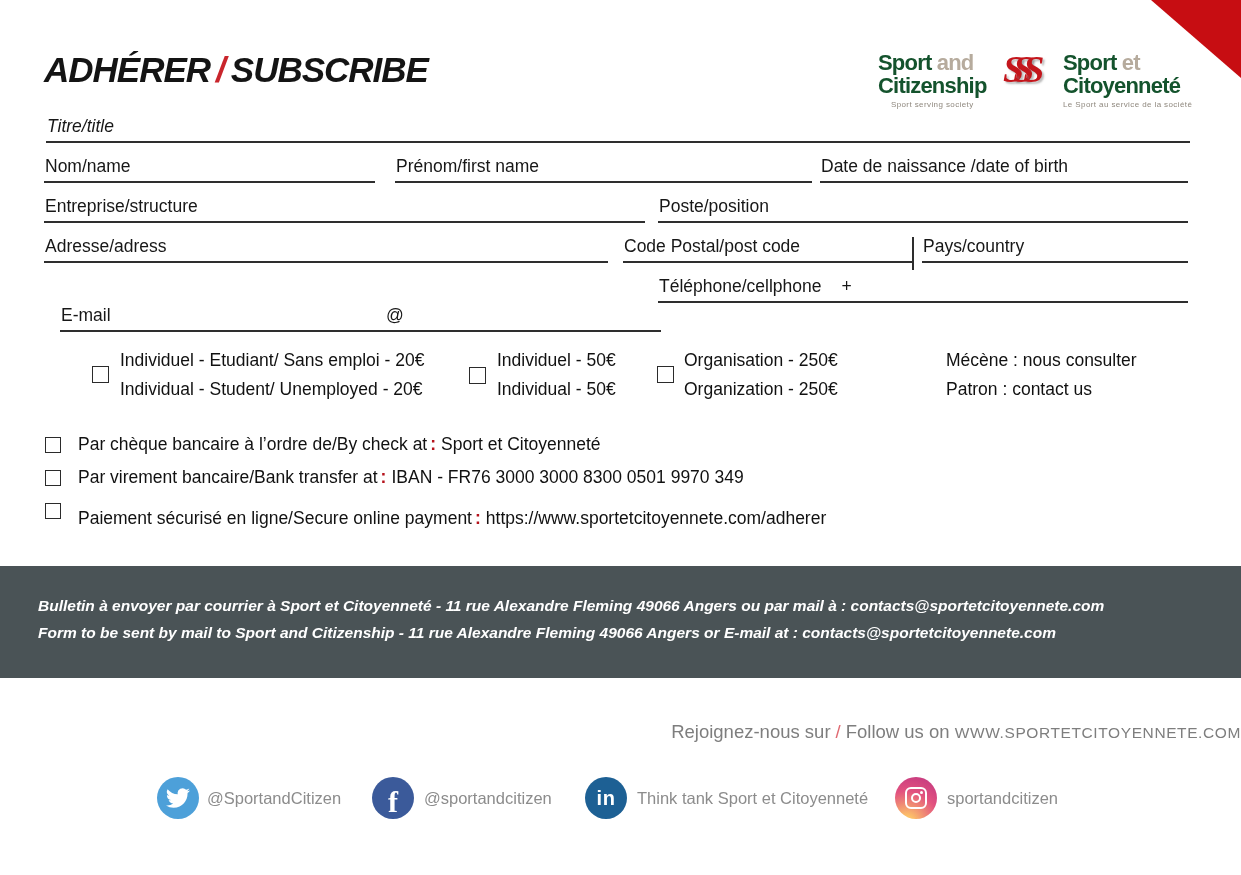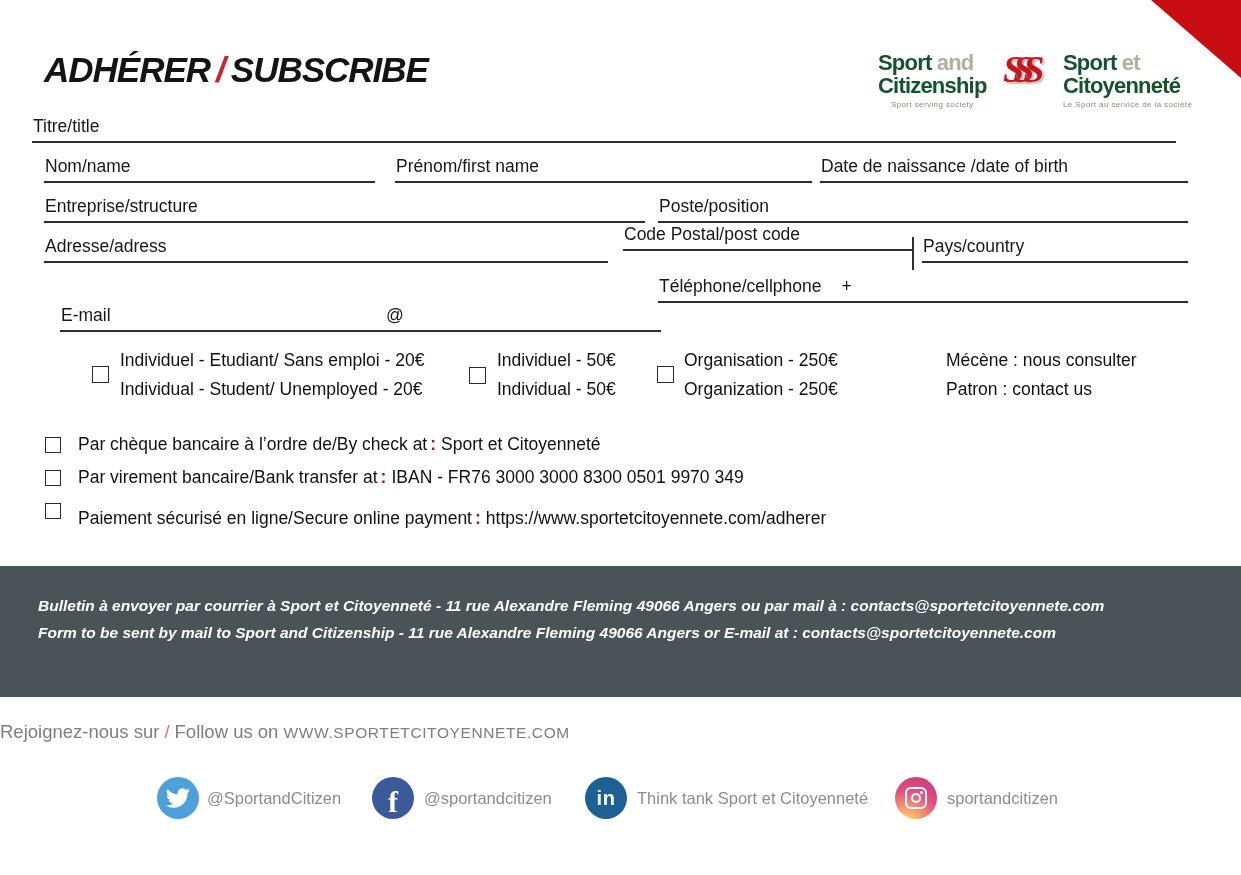--- a/index.html
+++ b/index.html
@@ -49,25 +49,25 @@
   .plus { margin-left: 20px; }
   .vdiv { position: absolute; left: 912px; top: 237px; width: 2px; height: 33px; background: #2e2e2e; }
   
   .cb { position: absolute; width: 17px; height: 17px; border: 1.7px solid #2b2b2b; background: #fff; }
   
   .opt { position: absolute; top: 346px; font-size: 17.5px; line-height: 28.5px; white-space: nowrap; color:#111; }
   
   .pay-txt { position: absolute; left: 78px; font-size: 17.5px; white-space: nowrap; color:#111; }
   .pay-txt .sep { color: #b5121b; font-weight: bold; margin: 0 5px 0 3px; }
   
-  .banner { position: absolute; left: 0; top: 566px; width: 1241px; height: 131px; background: #4a5356; }
+  .banner { position: absolute; left: 0; top: 566px; width: 1241px; height: 112px; background: #4a5356; }
   .banner-inner { padding: 26px 0 0 38px; }
   .banner-inner p { color: #ffffff; font-weight: bold; font-style: italic; font-size: 15.5px; line-height: 27px; white-space: nowrap; }
   
-  .follow { position: absolute; top: 721px; left: 0; width: 1241px; text-align: left; color: #7e7e7e; font-size: 18.5px; white-space: nowrap; }
+  .follow { position: absolute; top: 721px; left: 0; width: 1241px; text-align: right; color: #7e7e7e; font-size: 18.5px; white-space: nowrap; }
   .follow .sep { color: #e06a72; margin: 0 5px; }
   .follow .site { font-size: 15.5px; letter-spacing: 0.6px; }
   
   .circle { position: absolute; top: 777px; width: 42px; height: 42px; border-radius: 50%; display: flex; align-items: center; justify-content: center; }
   .soc-label { position: absolute; top: 789px; font-size: 16.5px; color: #8c8c8c; white-space: nowrap; }
   .c-twitter { left: 157px; background: #4da0d9; }
   .c-facebook { left: 372px; background: #3b5a9a; }
   .c-linkedin { left: 585px; background: #1d6094; }
   .c-instagram { left: 895px; background: radial-gradient(circle at 28% 110%, #fdc468 12%, #e2527f 58%, #bd3381 100%); }
   .fb-f { color:#fff; font-weight: bold; font-size: 30px; font-family: "Liberation Serif", serif; margin-top: 8px; }
@@ -90,21 +90,21 @@
     <div class="row2 red">Citizenship</div>
     <div class="tag">Sport serving society</div>
   </div>
   <div class="mark"><span>S</span><span>S</span><span>S</span></div>
   <div class="logo" style="left:1063px; top:52px;">
     <div class="row1"><span class="red">Sport</span> <span class="tan">et</span></div>
     <div class="row2 red">Citoyenneté</div>
     <div class="tag">Le Sport au service de la société</div>
   </div>
 
-  <div class="field" style="left:32px; top:117px; width:1144px;">
+  <div class="field" style="left:46px; top:117px; width:1144px;font-style:italic;">
     <span class="lbl">Titre/title</span>
   </div>
 
   <div class="field" style="left:44px; top:157px; width:331px;">
     <span class="lbl">Nom/name</span>
   </div>
   <div class="field" style="left:395px; top:157px; width:417px;">
     <span class="lbl">Prénom/first name</span>
   </div>
   <div class="field" style="left:820px; top:157px; width:368px;">
@@ -114,21 +114,21 @@
   <div class="field" style="left:44px; top:197px; width:601px;">
     <span class="lbl">Entreprise/structure</span>
   </div>
   <div class="field" style="left:658px; top:197px; width:530px;">
     <span class="lbl">Poste/position</span>
   </div>
 
   <div class="field" style="left:44px; top:237px; width:564px;">
     <span class="lbl">Adresse/adress</span>
   </div>
-  <div class="field" style="left:623px; top:225px; width:290px;">
+  <div class="field" style="left:623px; top:237px; width:290px;">
     <span class="lbl">Code Postal/post code</span>
   </div>
   <div class="vdiv"></div>
   <div class="field" style="left:922px; top:237px; width:266px;">
     <span class="lbl">Pays/country</span>
   </div>
 
   <div class="field" style="left:60px; top:277px; width:601px;margin-top:29px;">
     <span class="lbl">E-mail</span>
     <span class="at">@</span>

